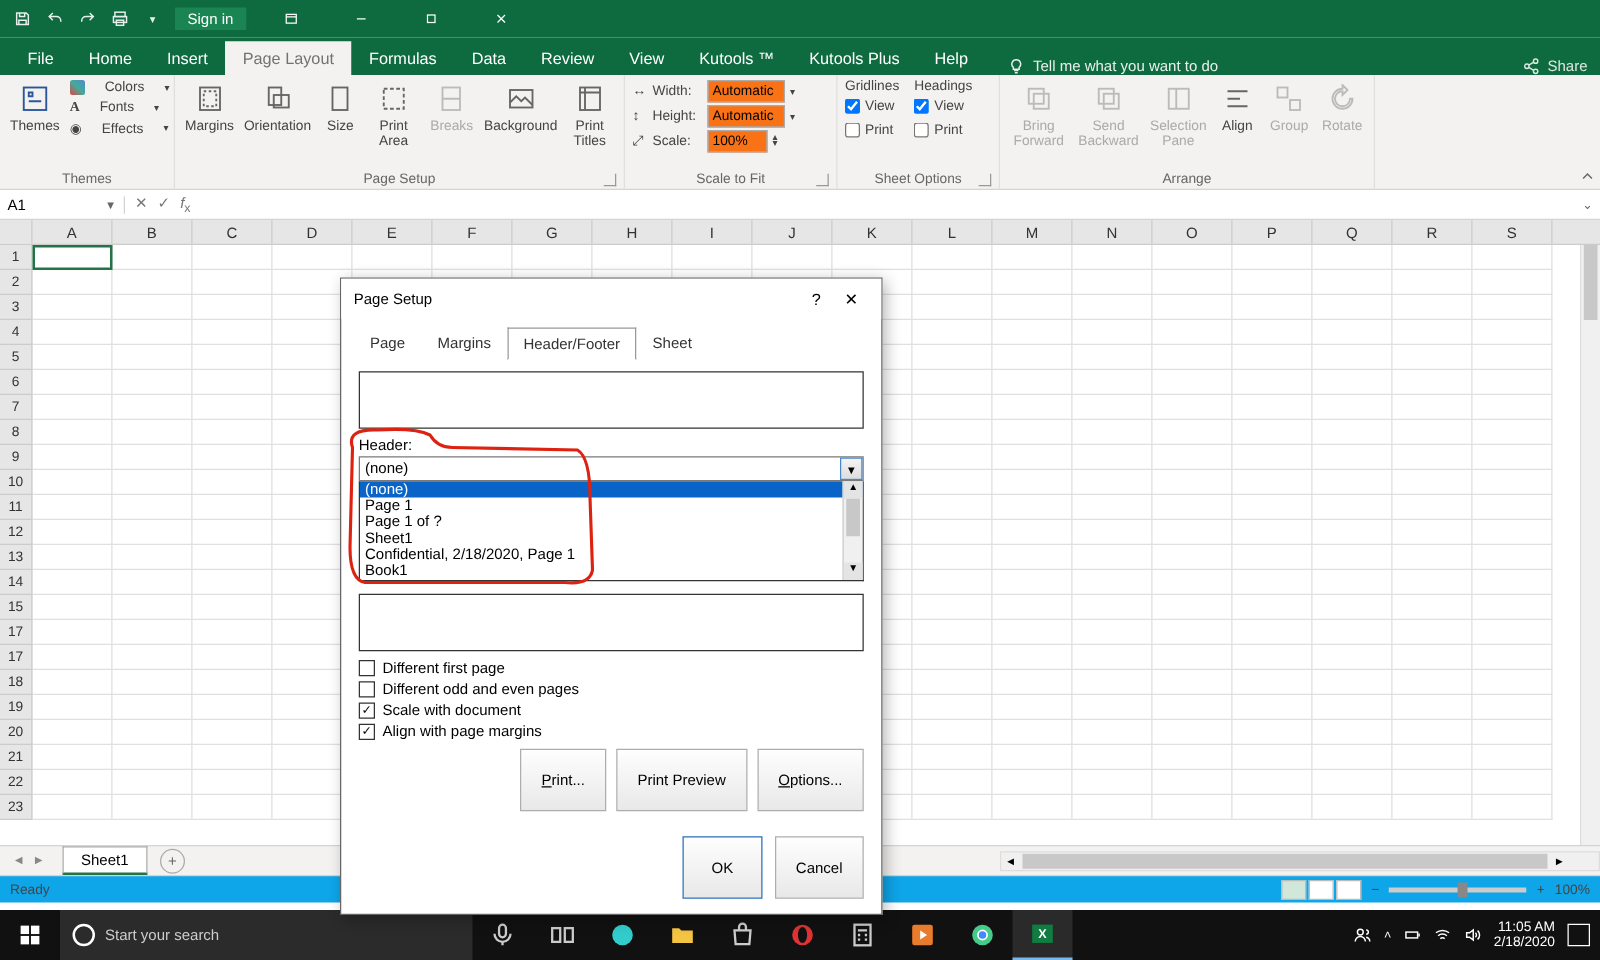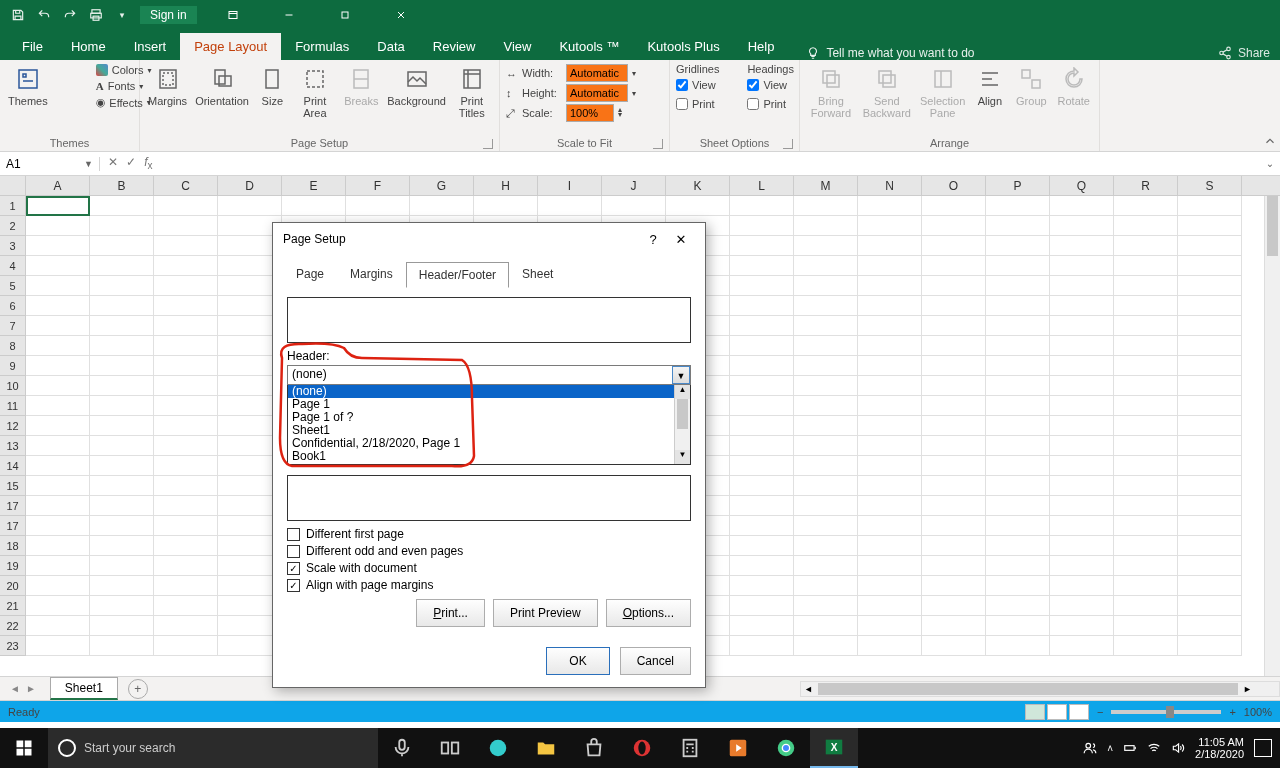--- a/index.html
+++ b/index.html
@@ -12,36 +12,36 @@
 .qat-btn svg { width: 14px; height: 14px; }
 .title-center { flex: 1; text-align: center; }
 .title-right { display: flex; align-items: center; gap: 16px; padding-right: 6px; }
 .signin { background: #1a8453; padding: 2px 10px; font-size: 12px; }
 .win-btn { width: 40px; height: 28px; display: flex; align-items: center; justify-content: center; }
 .win-btn svg { width: 12px; height: 12px; }
 
 
 .ribbon-tabs { height: 30px; background: #0d6b3f; display: flex; align-items: flex-end; color: #fff; font-size: 13px; padding-left: 8px; }
 .rtab { padding: 6px 14px; cursor: pointer; }
-.rtab.active { background: #f3f2f1; color: #c2410c; }
+.rtab.active { background: #f3f2f1; color: #737373; }
 .rtab-right { margin-left: auto; display: flex; align-items: center; padding-right: 10px; gap: 6px; font-size: 12px; opacity: 0.85; }
 .tellme { display: flex; align-items: center; gap: 6px; margin-left: 18px; font-size: 12px; opacity: 0.9; }
 
 
 .ribbon { height: 92px; background: #f3f2f1; border-bottom: 1px solid #d4d4d4; display: flex; font-size: 11px; color: #444; }
 .rgroup { border-right: 1px solid #e1dfdd; padding: 3px 6px 2px; display: flex; flex-direction: column; justify-content: space-between; }
 .rgroup-label { text-align: center; font-size: 11px; color: #666; padding-top: 2px; position: relative; }
 .rgroup-label .launcher { position: absolute; right: 0; bottom: 0; width: 10px; height: 10px; border: 1px solid #999; border-top: none; border-left: none; }
 .rrow { display: flex; gap: 4px; }
 .big-btn { width: 44px; display: flex; flex-direction: column; align-items: center; gap: 2px; padding: 2px; }
 .big-btn .ic { width: 28px; height: 28px; display: flex; align-items: center; justify-content: center; }
 .big-btn .ic svg { width: 24px; height: 24px; }
 .big-btn .lbl { font-size: 11px; text-align: center; line-height: 1.1; }
 .small-list { display: flex; flex-direction: column; gap: 2px; }
-.small-item { display: flex; align-items: center; gap: 4px; padding: 1px 2px; font-size: 11px; margin-left: 40px; }
+.small-item { display: flex; align-items: center; gap: 16px; padding: 1px 2px; font-size: 11px; }
 .small-item .swatch { width: 12px; height: 12px; background: linear-gradient(45deg,#d44,#4a9,#58c); border-radius: 2px; }
 .scale-row { display: flex; align-items: center; gap: 4px; font-size: 11px; height: 20px; }
 .scale-row input { width: 62px; height: 18px; font-size: 11px; border: 1px solid #ababab; padding: 0 3px; background: #f97316; }
 .check-item { display: flex; align-items: center; gap: 4px; font-size: 11px; height: 18px; }
 .check-item input { width: 12px; height: 12px; }
 .sheet-col { display: flex; flex-direction: column; gap: 1px; }
 .sheet-col .hd { font-size: 11px; color: #444; }
 .disabled { color: #aaa; }
 .collapse-arrow { margin-left: auto; align-self: center; width: 20px; height: 92px; display: flex; align-items: flex-end; justify-content:center; padding-bottom:4px; }
 
@@ -99,21 +99,21 @@
 .combo .cbtn { width:18px; background:#e1e1e1; border-left:1px solid #7a7a7a; text-align:center; font-size:9px; line-height:18px; background:linear-gradient(#f4f4f4,#ddd); border:1px solid #4a88c7; }
 .dropdown-list { border:1px solid #333; border-top:none; height: 80px; position:relative; background:#fff; }
 .dl-item { padding: 0 4px; font-size: 12px; line-height: 13px; }
 .dl-item.sel { background: #0a64c8; color: #fff; }
 .dl-scroll { position:absolute; right:0; top:0; bottom:0; width:16px; background:#f0f0f0; border-left:1px solid #ccc; }
 .dl-scroll .up, .dl-scroll .dn { height:14px; text-align:center; font-size:8px; background:#e4e4e4; }
 .dl-thumb { height:30px; background:#c8c8c8; margin:0 2px; }
 .chk-row { display:flex; align-items:center; gap:6px; font-size:12px; margin:3px 0; }
 .chk-row .cb { width:13px; height:13px; border:1px solid #333; display:inline-flex; align-items:center; justify-content:center; font-size:10px; }
 .dlg-btns { display:flex; gap:8px; justify-content:flex-end; padding: 4px 0; }
-.dbtn { padding: 6px 16px; border:1px solid #adadad; background:linear-gradient(#fefefe,#e8e8e8); font-size:12px; }
+.dbtn { padding: 17px 16px; border:1px solid #adadad; background:linear-gradient(#fefefe,#e8e8e8); font-size:12px; }
 .dlg-foot { display:flex; gap:10px; justify-content:flex-end; padding: 8px 14px 12px; }
 .dbtn.primary { border:1px solid #2a6fbb; padding:3px 22px; }
 
 
 .red-ann { position:absolute; pointer-events:none; z-index:60; }
 .red-ann svg { overflow:visible; }
 
 
 .taskbar { position: absolute; bottom: 0; left: 0; right: 0; height: 40px; background: #111; display: flex; align-items: center; color: #fff; font-size: 12px; }
 .tb-start { width: 48px; height: 40px; display:flex; align-items:center; justify-content:center; }
@@ -333,21 +333,21 @@
           <span style="width:12px">⤢</span>
           <span style="width:40px">Scale:</span>
           <input style="width: 48px;" value="100%">
           <span style="font-size:8px;line-height:0.6">▴<br>▾</span>
         </div>
     </div>
     <div class="rgroup-label"><span>Scale to Fit</span><span class="launcher"></span></div>
   </div>
 
   <div class="rgroup" style="width:130px">
-    <div class="rrow" style="gap:28px">
+    <div class="rrow" style="gap:12px">
       <div class="sheet-col">
         <div class="hd">Gridlines</div>
         <label class="check-item">
             <input type="checkbox" checked="" style="">
             <span>View</span>
           </label>
         <label class="check-item">
             <input type="checkbox" style="">
             <span>Print</span>
           </label>

